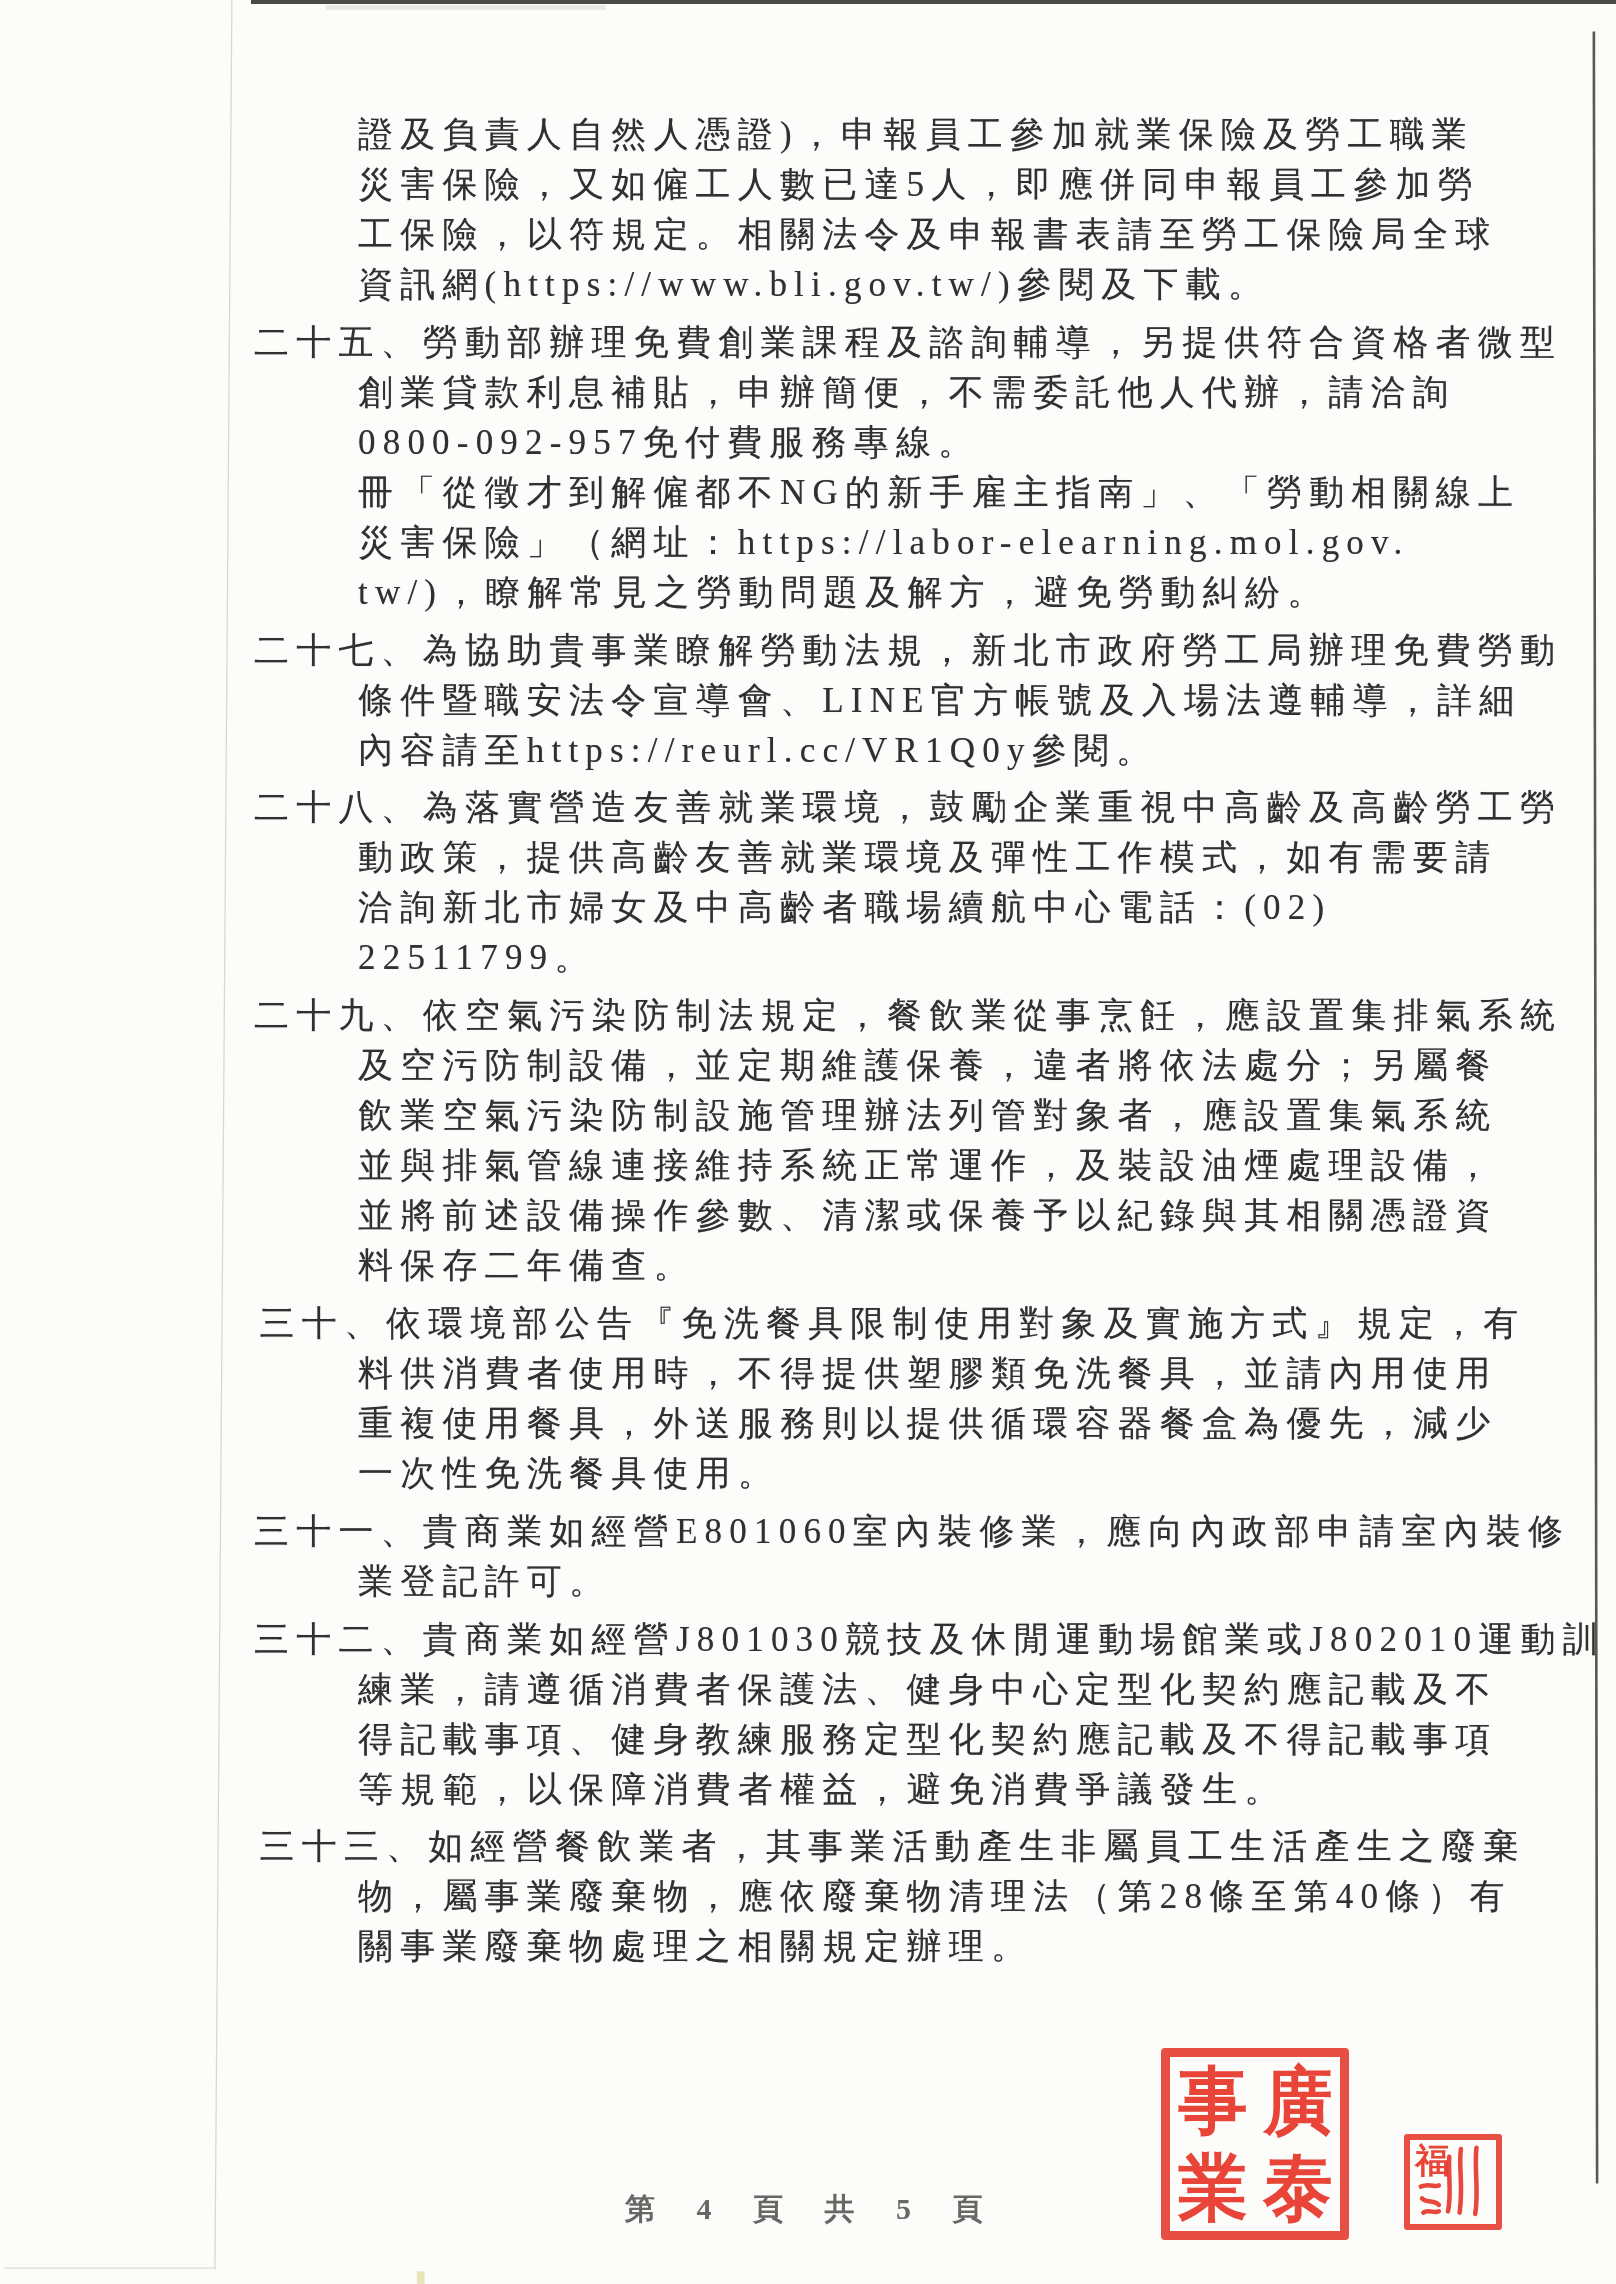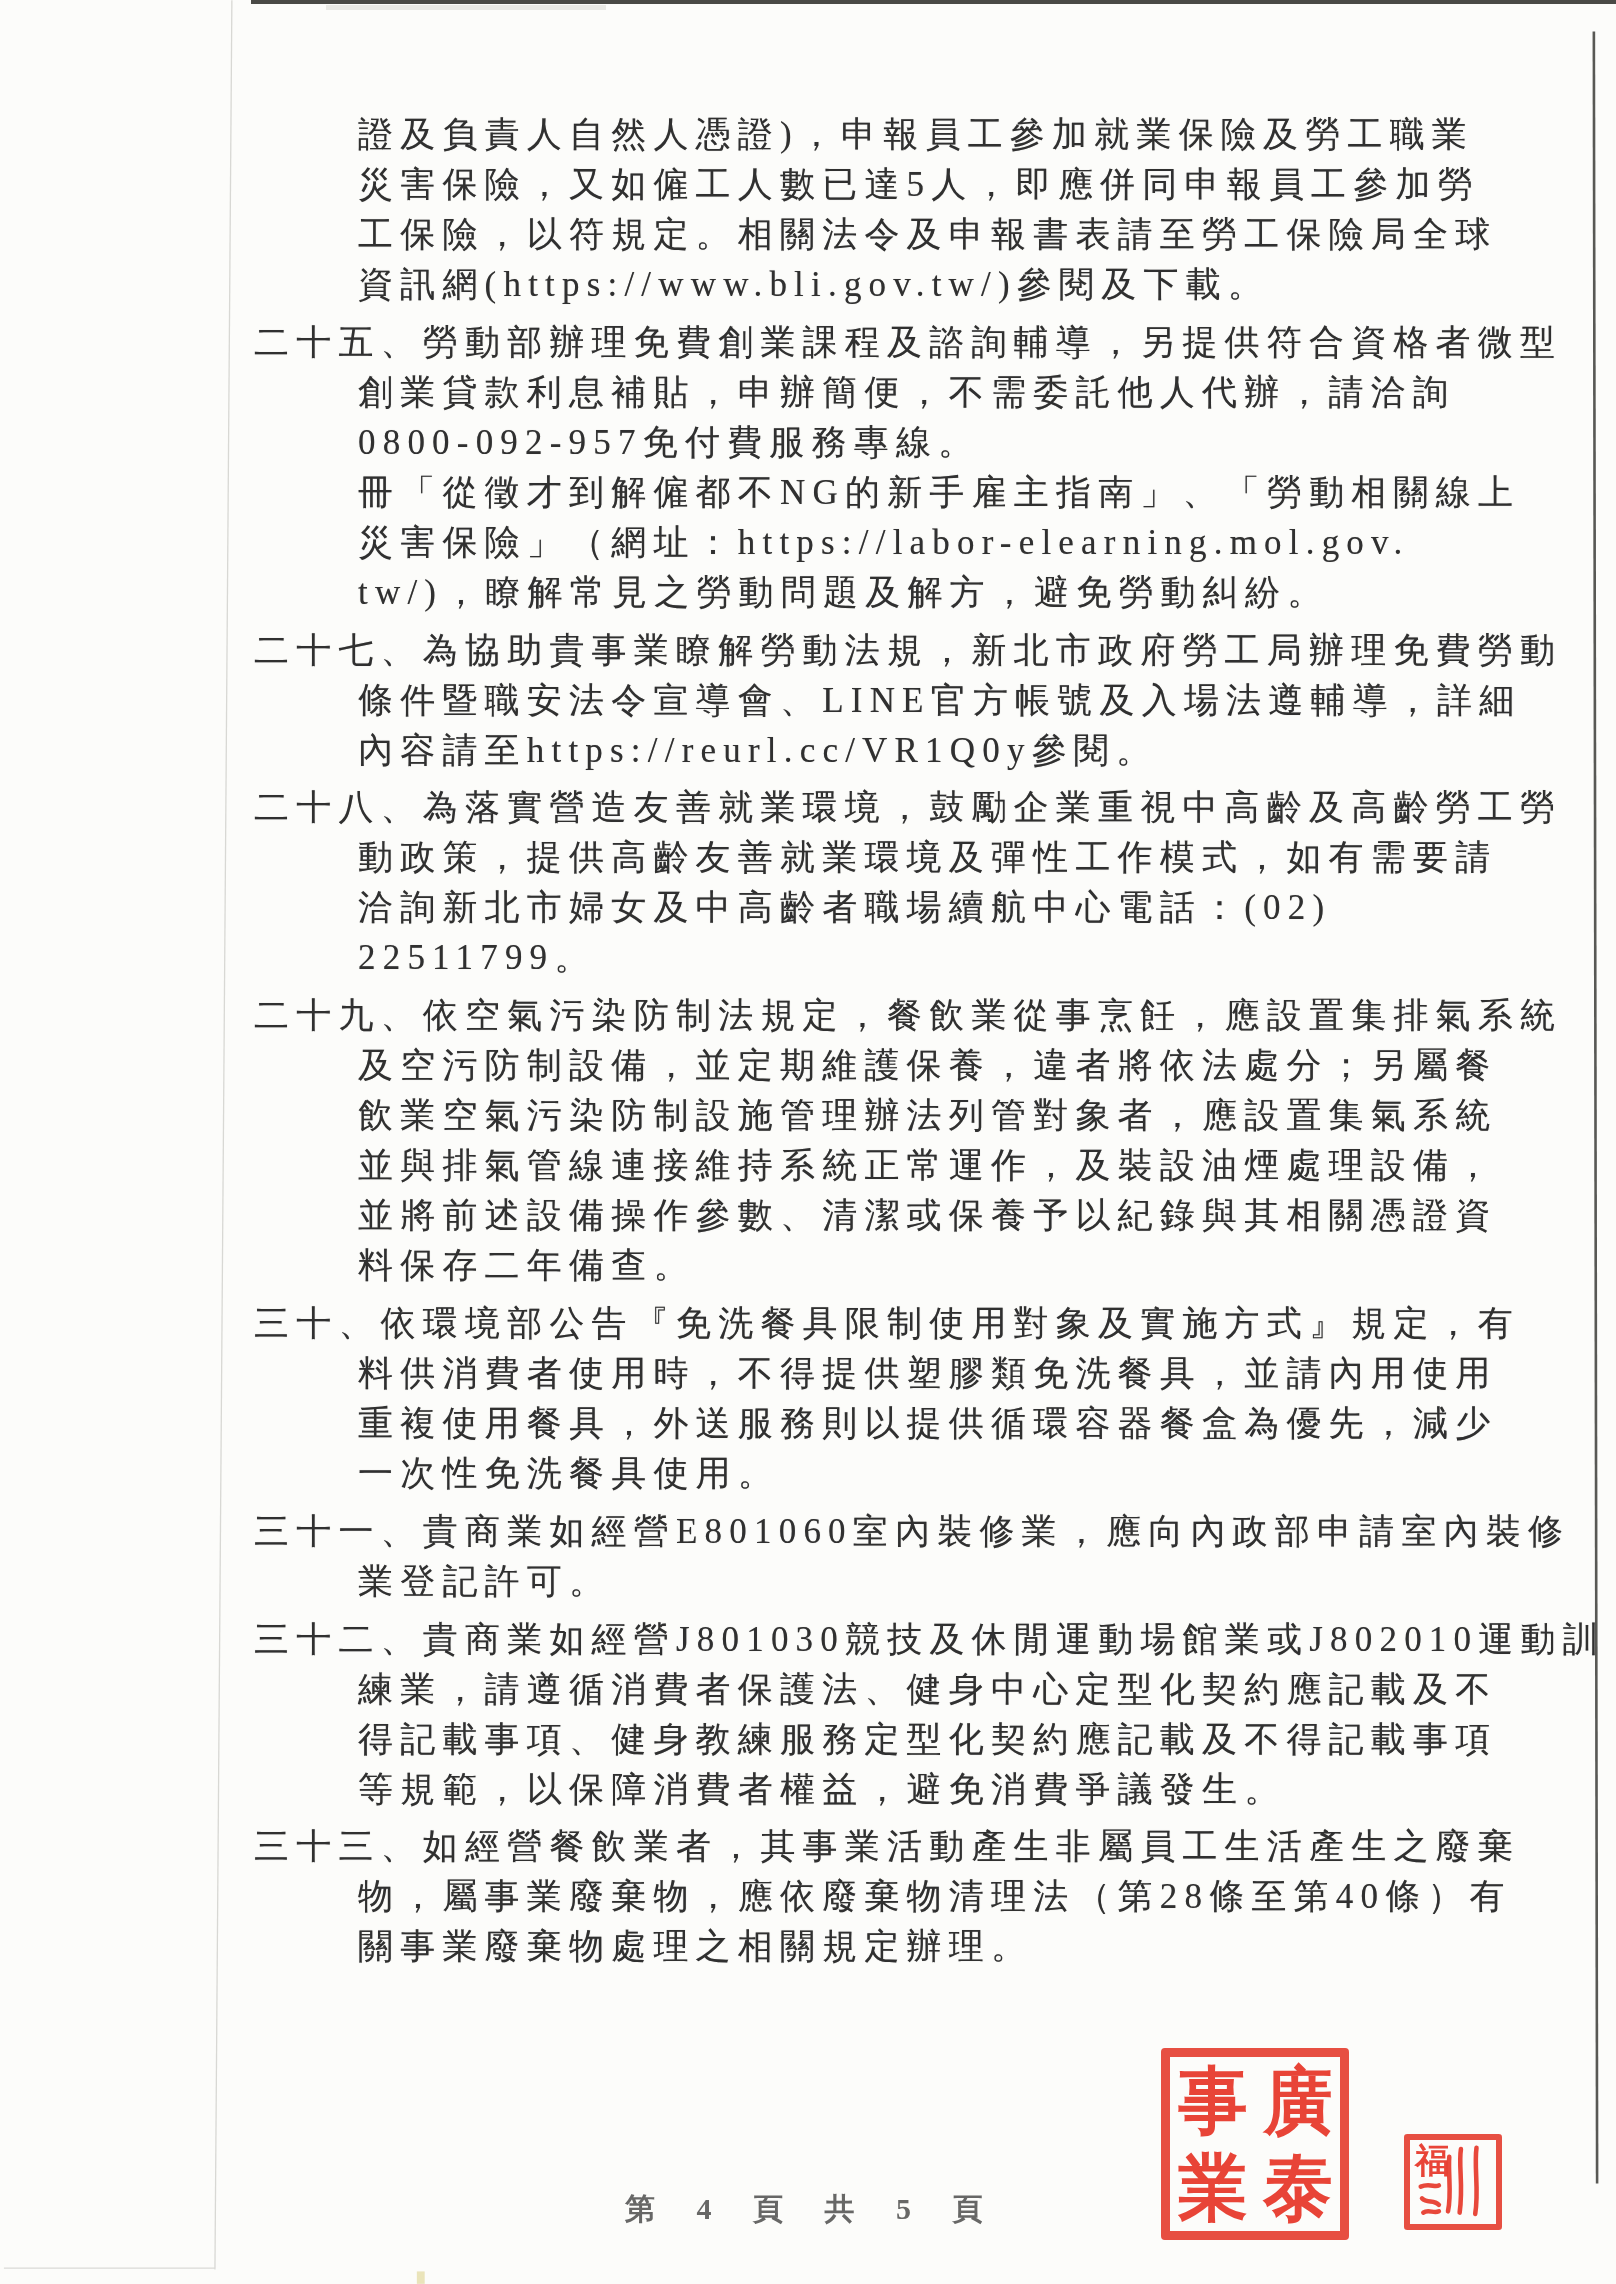--- a/index.html
+++ b/index.html
@@ -19,21 +19,21 @@
     margin-top:12px;
   }
   .line{
     font-size:35px;
     line-height:50px;
     letter-spacing:7.2px;
     white-space:nowrap;
     text-shadow:0 0 0.7px rgba(40,40,40,.45);
   }
   .line--cont{padding-left:104px;}
-  .line--item{margin-top:7.8px;}
+  .line--item{margin-top:7.8px;text-align:center;}
   
   .footer{
     position:absolute;
     left:625px;top:2189px;
     font-size:30px;
     letter-spacing:17px;
     color:#2e2e2e;
     opacity:.72;
     white-space:nowrap;
     font-weight:bold;

